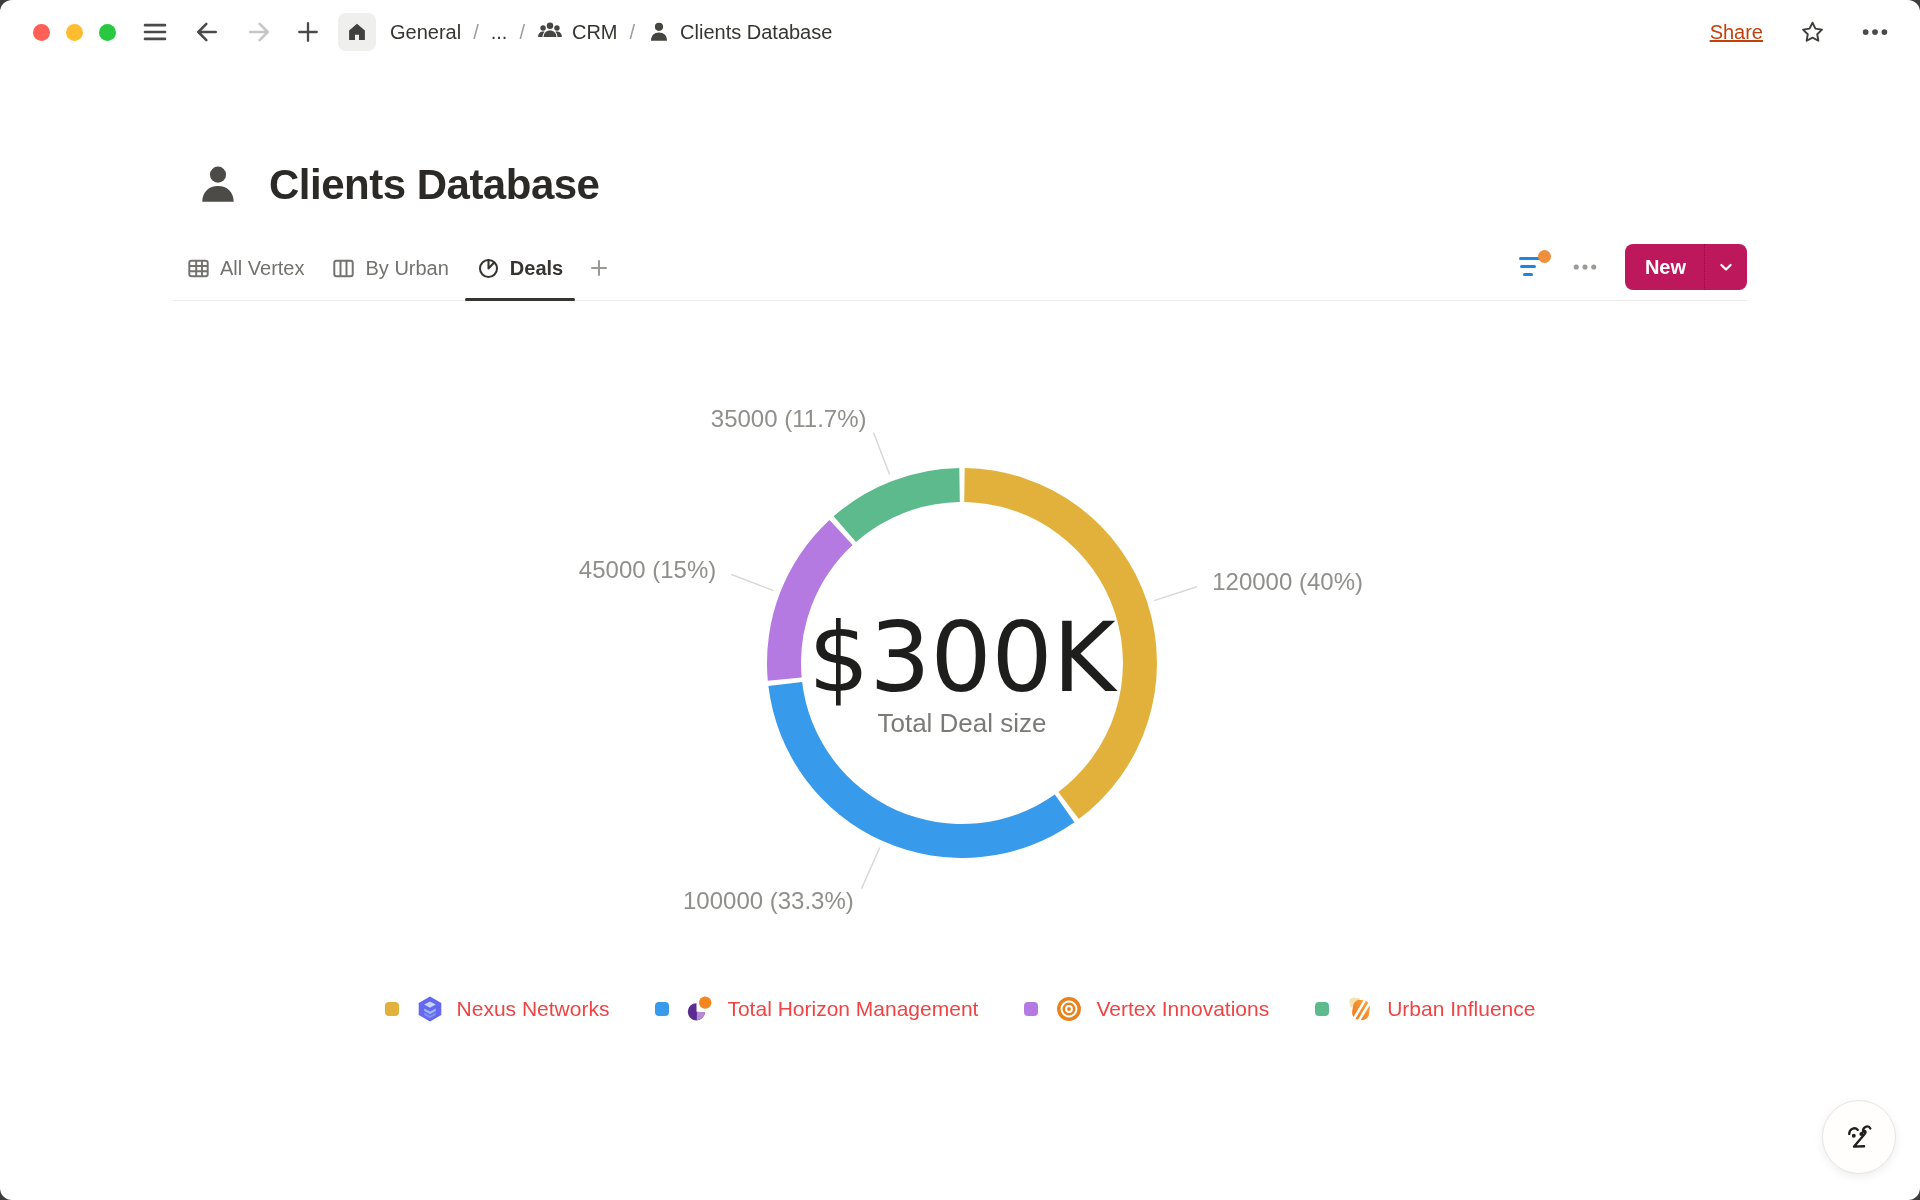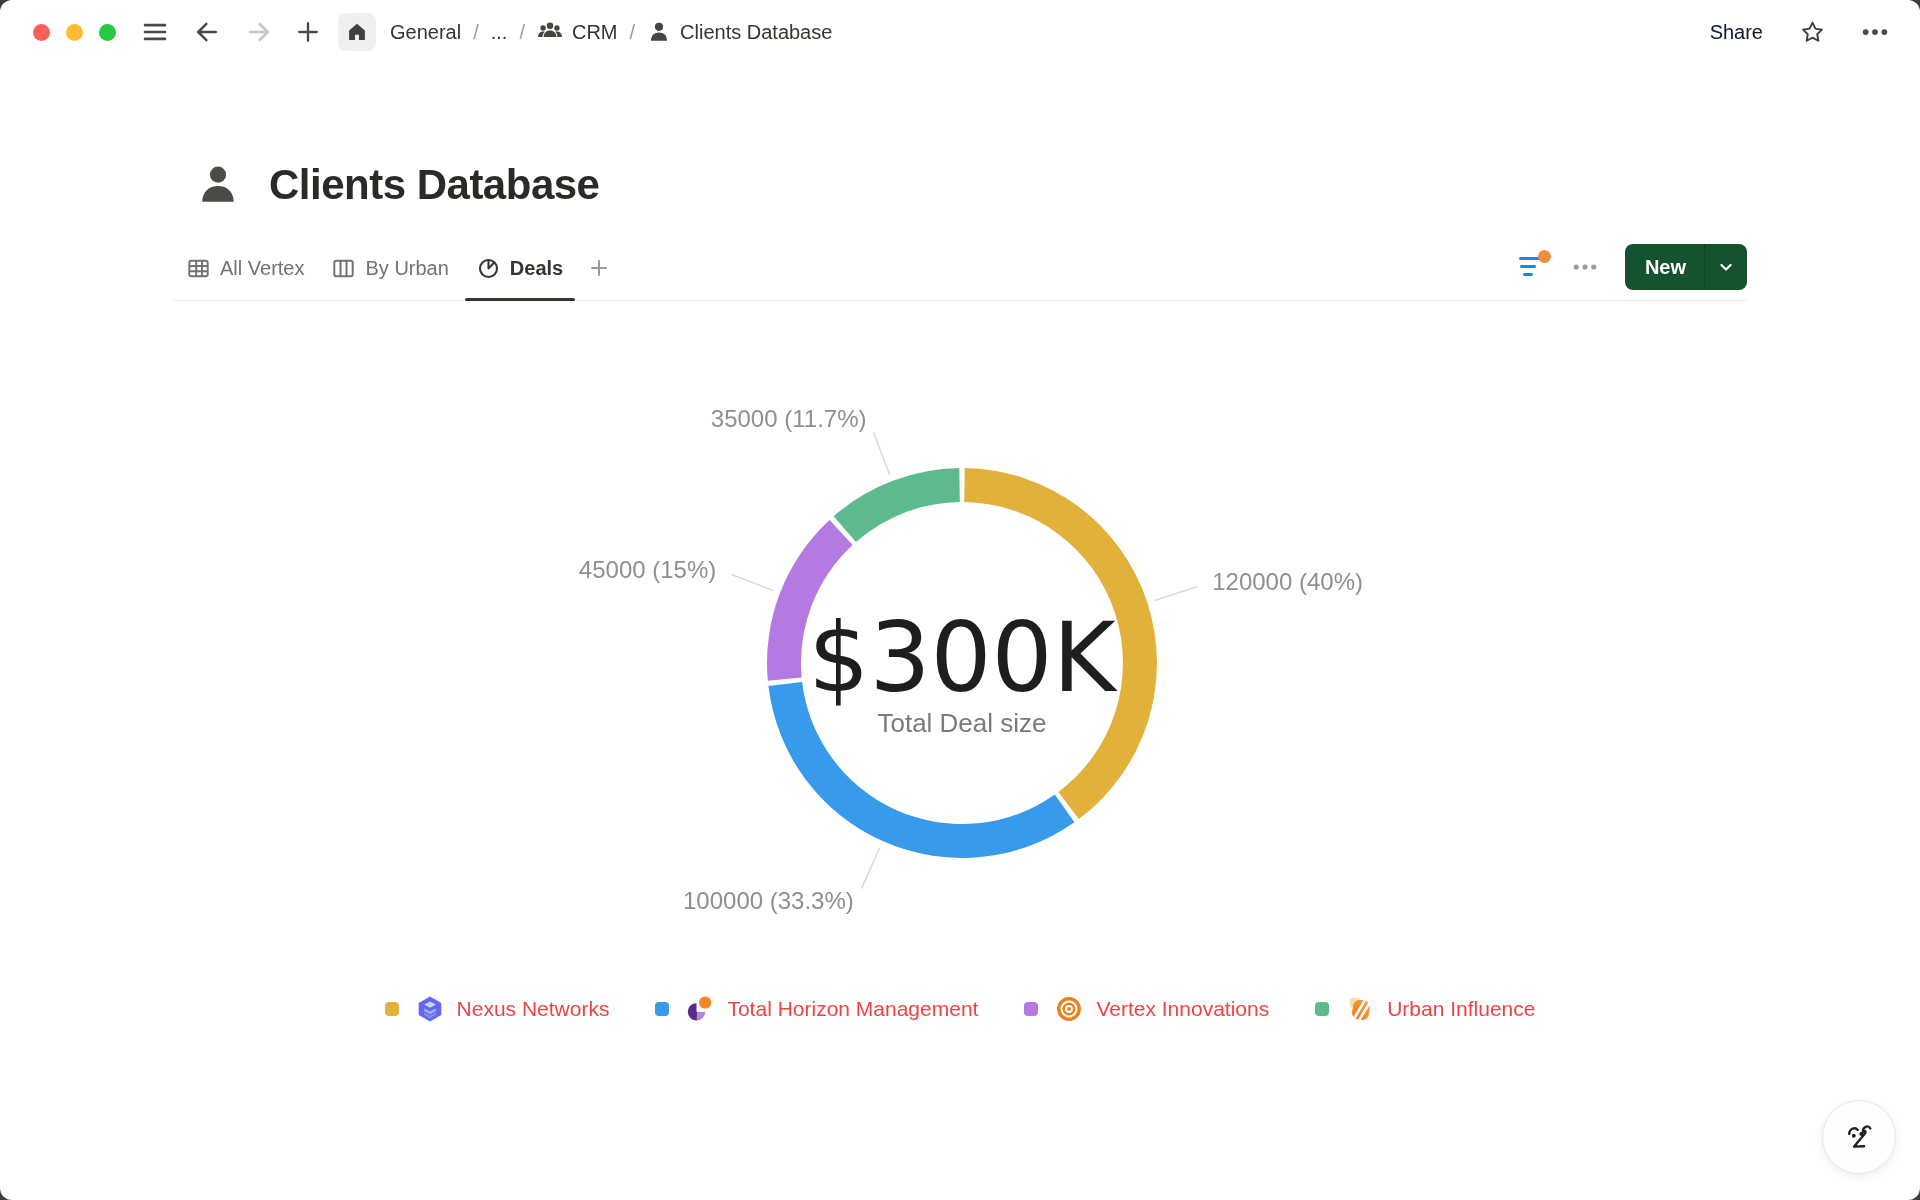--- a/index.html
+++ b/index.html
@@ -16,21 +16,21 @@
   
   .topbar{height:64px;display:flex;align-items:center;padding:0 30px 0 33px;}
   .lights{display:flex;align-items:center;gap:16px;}
   .light{width:17px;height:17px;border-radius:50%;cursor:pointer;}
   .tb-btn{display:flex;align-items:center;justify-content:center;cursor:pointer;border-radius:6px;flex:0 0 auto;}
   .chip{width:38px;height:38px;background:#efefed;border-radius:8px;}
   .crumbs{display:flex;align-items:center;gap:12px;margin-left:14px;font-size:20px;color:#37352f;white-space:nowrap;}
   .crumb{display:flex;align-items:center;gap:9px;cursor:pointer;}
   .crumb-sep{color:#9e9d9a;}
   .topbar-right{margin-left:auto;display:flex;align-items:center;}
-  .share{font-size:20px;color:#0f172a;cursor:pointer;}
+  .share{font-size:20px;color:#c2410c;cursor:pointer;text-decoration:underline;}
   
   .content{margin:0 173px;}
   .title-row{display:flex;align-items:center;gap:28px;padding-left:22px;margin-top:92px;height:58px;}
   .title-row h1{margin:0;font-size:42px;font-weight:700;color:#2b2a27;letter-spacing:-0.5px;cursor:text;}
   
   .tabs-row{display:flex;align-items:center;margin-top:28px;border-bottom:1px solid #e9e9e7;position:relative;}
   .tab{position:relative;display:flex;align-items:center;gap:10px;padding:14px 14px 20px 14px;font-size:20px;color:#73726e;cursor:pointer;}
   .tab.active{color:#37352f;font-weight:600;}
   .tab.active::after{content:"";position:absolute;left:2px;right:2px;bottom:-1px;height:3px;background:#37352f;border-radius:2px;}
   .tab-add{padding:14px 10px 20px 10px;cursor:pointer;display:flex;align-items:center;}
@@ -182,21 +182,21 @@
           <span class="filter-bar" style="top:18px;left:4px;width:10px;"></span>
           <span class="filter-dot" style="background-color: rgb(238, 143, 59);"></span>
         </span>
         <span class="tb-btn">
           <svg width="28" height="28" viewBox="0 0 24 24" fill="#9b9a97">
               <circle cx="4.5" cy="12" r="2.2"></circle>
               <circle cx="12" cy="12" r="2.2"></circle>
               <circle cx="19.5" cy="12" r="2.2"></circle>
             </svg>
         </span>
-        <span class="new-btn" style="background-color: #14532d;">
+        <span class="new-btn" style="background-color: #be185d;">
           <span class="new-main">New</span>
           <span class="new-drop">
             <svg width="20" height="20" viewBox="0 0 24 24" fill="none" stroke="#ffffff" stroke-width="2.6" stroke-linecap="round" stroke-linejoin="round">
                 <path d="M6.5 9.5 12 15l5.5-5.5"></path>
               </svg>
           </span>
         </span>
       </div>
     </div>
   </div>

